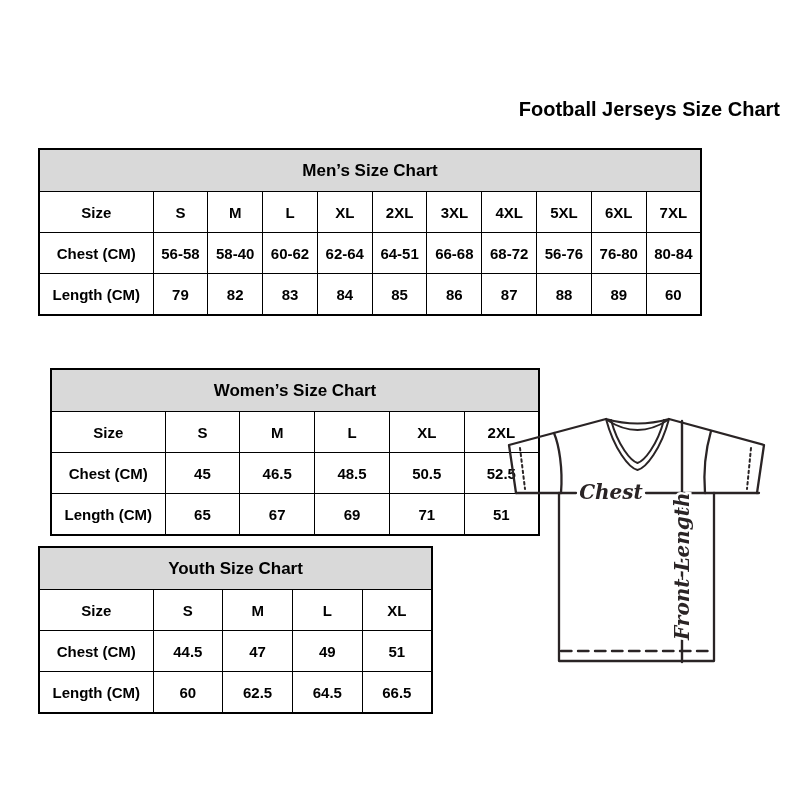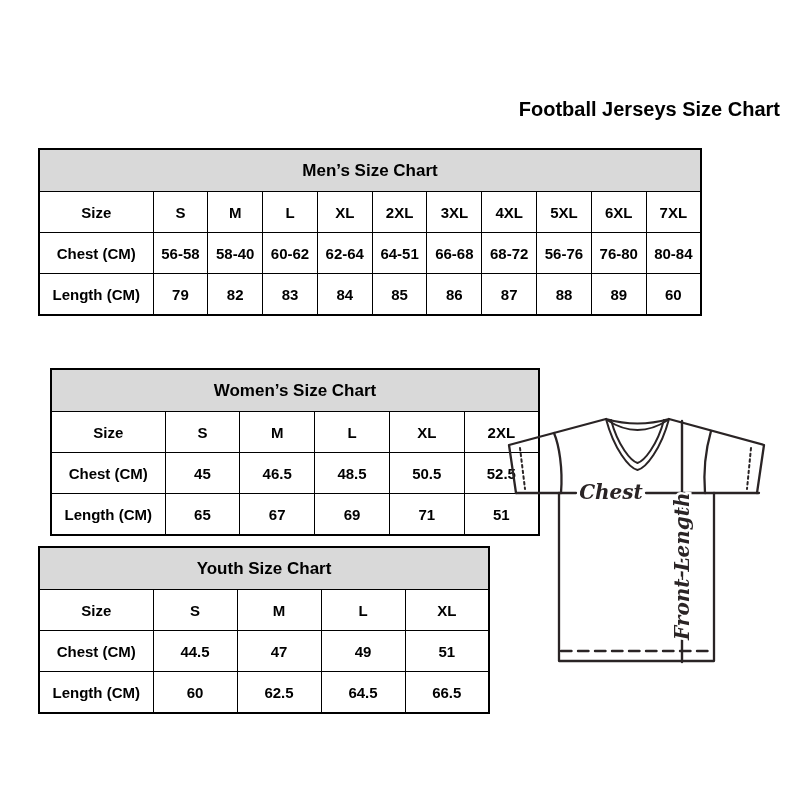--- a/index.html
+++ b/index.html
@@ -7,21 +7,21 @@
     position:relative;width:800px;height:800px;background:#ffffff;overflow:hidden;
     font-family:"Liberation Sans","DejaVu Sans",sans-serif;color:#000;
   }
   .page-title{
     position:absolute;left:0;top:98px;width:780px;text-align:right;
     font-size:20px;font-weight:bold;letter-spacing:0px;
   }
   .tbl-wrap{position:absolute;}
   .tbl-wrap.men{left:38px;top:148px;width:664px;}
   .tbl-wrap.women{left:38px;top:368px;width:490px;padding-left:12px;}
-  .tbl-wrap.youth{left:38px;top:546px;width:452px;}
+  .tbl-wrap.youth{left:38px;top:546px;width:395px;}
   table{
     border-collapse:collapse;table-layout:fixed;width:100%;
     border:2px solid #000;
   }
   th,td{
     border:1.5px solid #000;text-align:center;vertical-align:middle;
     font-weight:bold;overflow:hidden;white-space:nowrap;
   }
   th{height:39px;font-size:17px;}
   td{height:38px;font-size:15px;}

